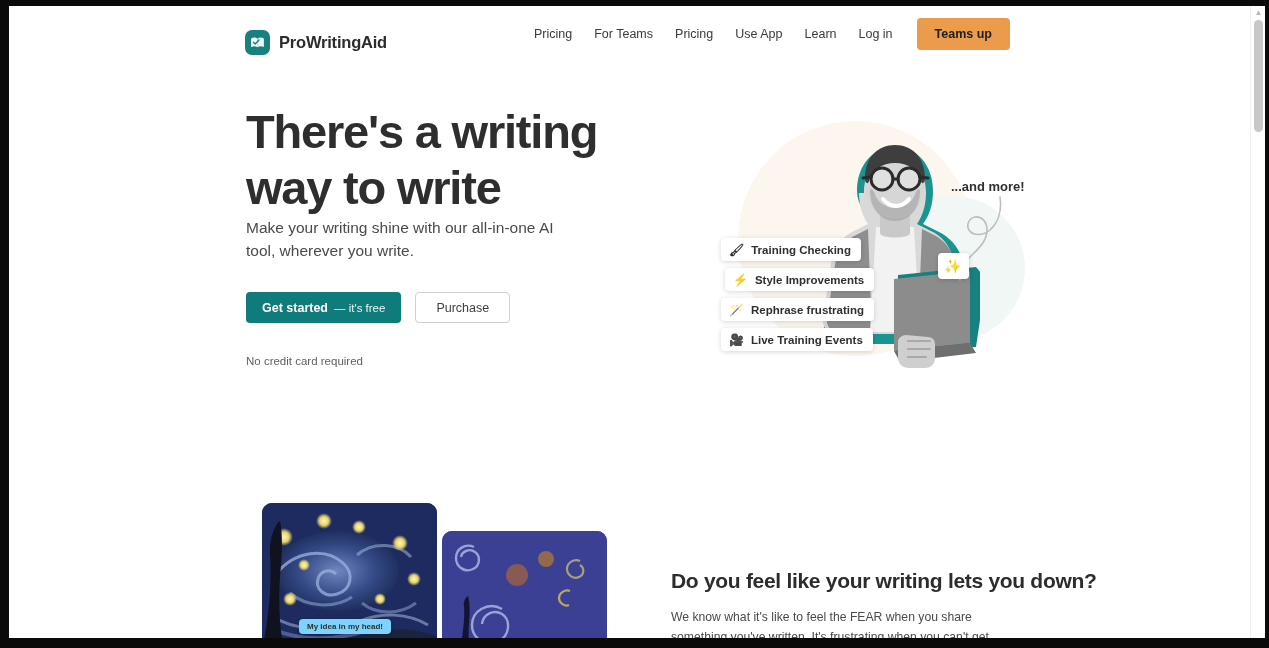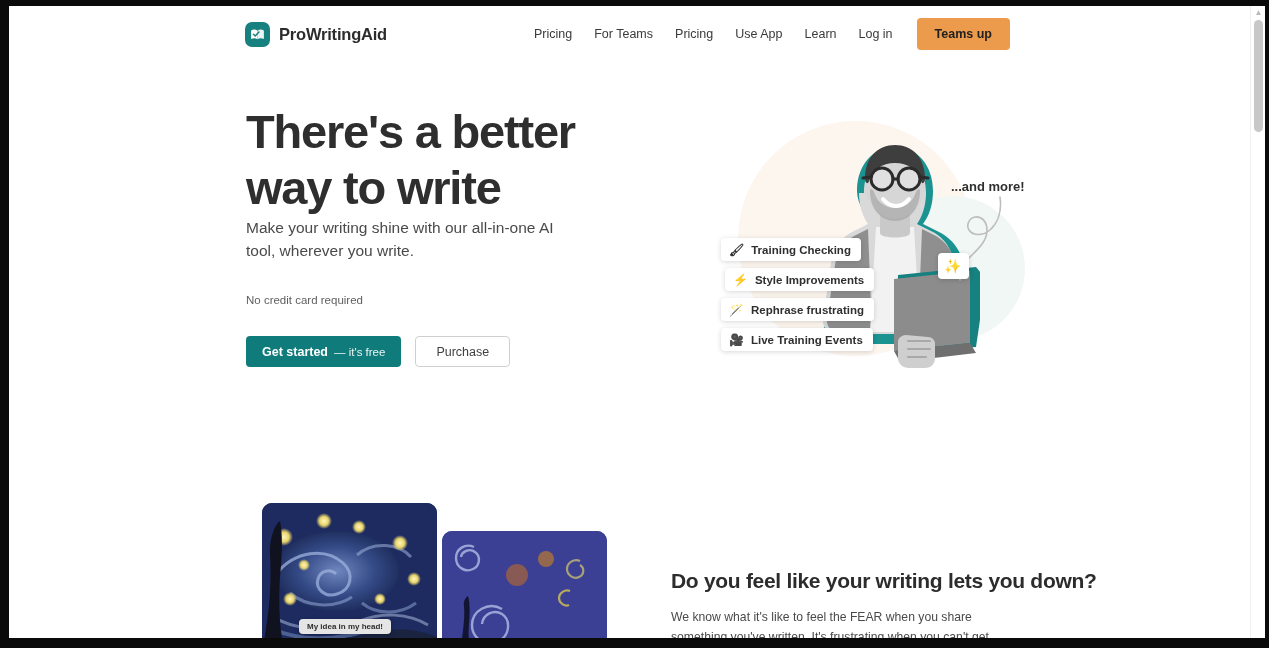--- a/index.html
+++ b/index.html
@@ -94,21 +94,21 @@
     top: 0; left: 0;
     width: 1241px;
     height: 56px;
     background: #ffffff;
     display: flex;
     align-items: center;
   }
   #logo-group {
     position: absolute;
     left: 236px;
-    top: 16px;
+    top: 24px;
     display: flex;
     align-items: center;
     gap: 9px;
     cursor: pointer;
   }
   #logo-mark {
     width: 25px; height: 25px;
     border-radius: 7px;
     background: #17817f;
     display: flex;
@@ -306,21 +306,21 @@
     left: 8px; top: 0px;
     width: 175px; height: 148px;
     border-radius: 10px;
     overflow: hidden;
     background: #1b2a63;
   }
   #starry svg { display: block; }
   #starry-caption {
     position: absolute;
     left: 45px; top: 116px;
-    background: #e5e5e5;
+    background: #7dd3fc;
     border-radius: 4px;
     padding: 3px 8px;
     font-size: 8px;
     font-weight: bold;
     color: #2f2f2f;
     box-shadow: 0 1px 4px rgba(0,0,0,0.25);
     white-space: nowrap;
   }
   #crude {
     position: absolute;
@@ -387,34 +387,34 @@
           <a class="nav-link" href="#">Use App</a>
           <a class="nav-link" href="#">Learn</a>
           <a class="nav-link" href="#">Log in</a>
           <button id="signup-btn">Teams up</button>
         </nav>
 
       </div>
 
       <div id="hero-text">
         <h1 id="hero-title">
-          <span>There's a better</span><br>
+          <span>There's a writing</span><br>
           <span>way to write</span>
         </h1>
         <p id="hero-sub">Make your writing shine with our all-in-one AI tool, wherever you write.</p>
-
-        <div id="no-card-note">No credit card required</div>
 
         <div id="hero-ctas">
           <button id="get-started-btn">
             <span id="get-started-label">Get started</span>
             <span id="get-started-note">— it's free</span>
           </button>
           <button id="purchase-btn">Purchase</button>
         </div>
+
+        <div id="no-card-note">No credit card required</div>
       </div>
 
       <div id="hero-art">
 
         <div id="blob-bg"></div>
         <div id="blob-bg2"></div>
 
         <div id="person">
           <svg id="person-outline" viewBox="0 0 170 262" fill="none">
 

